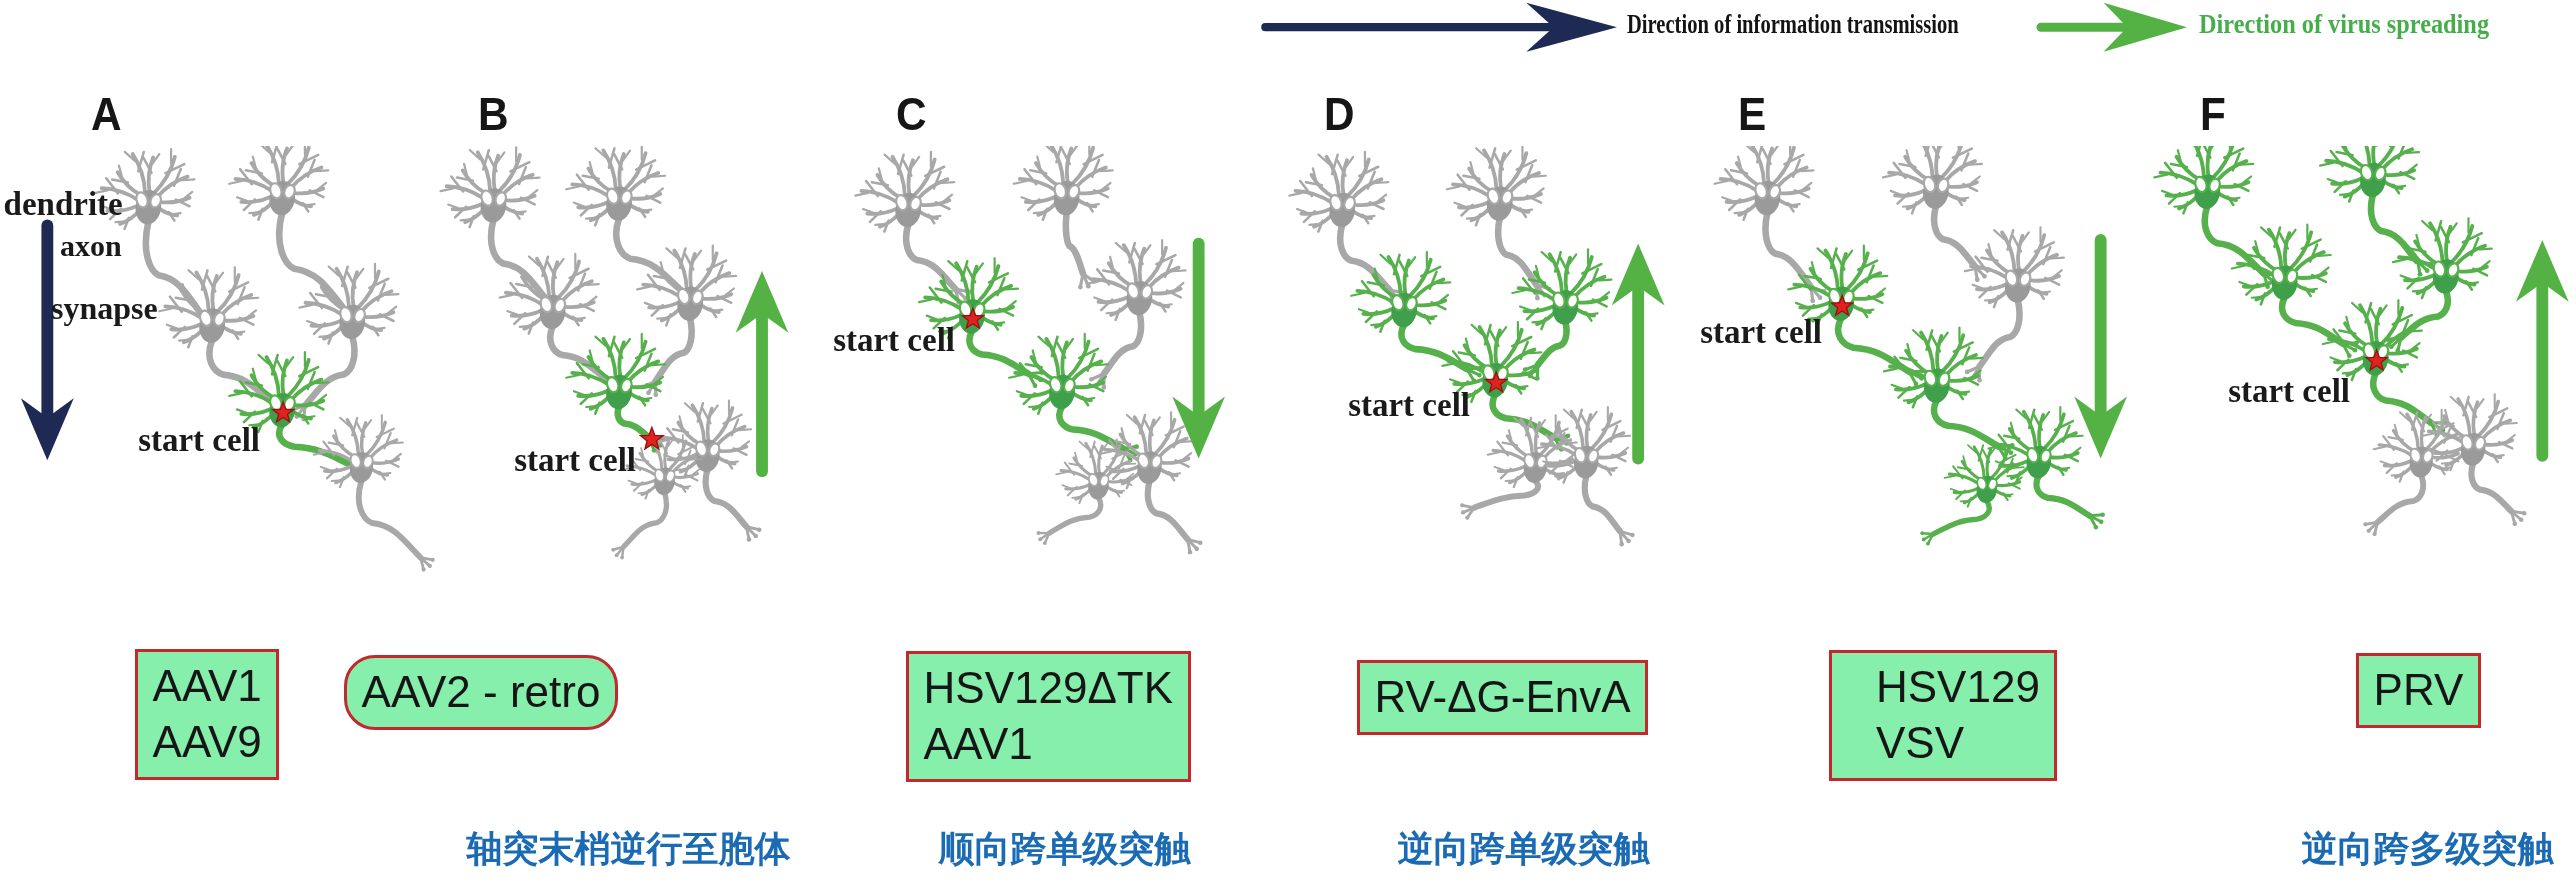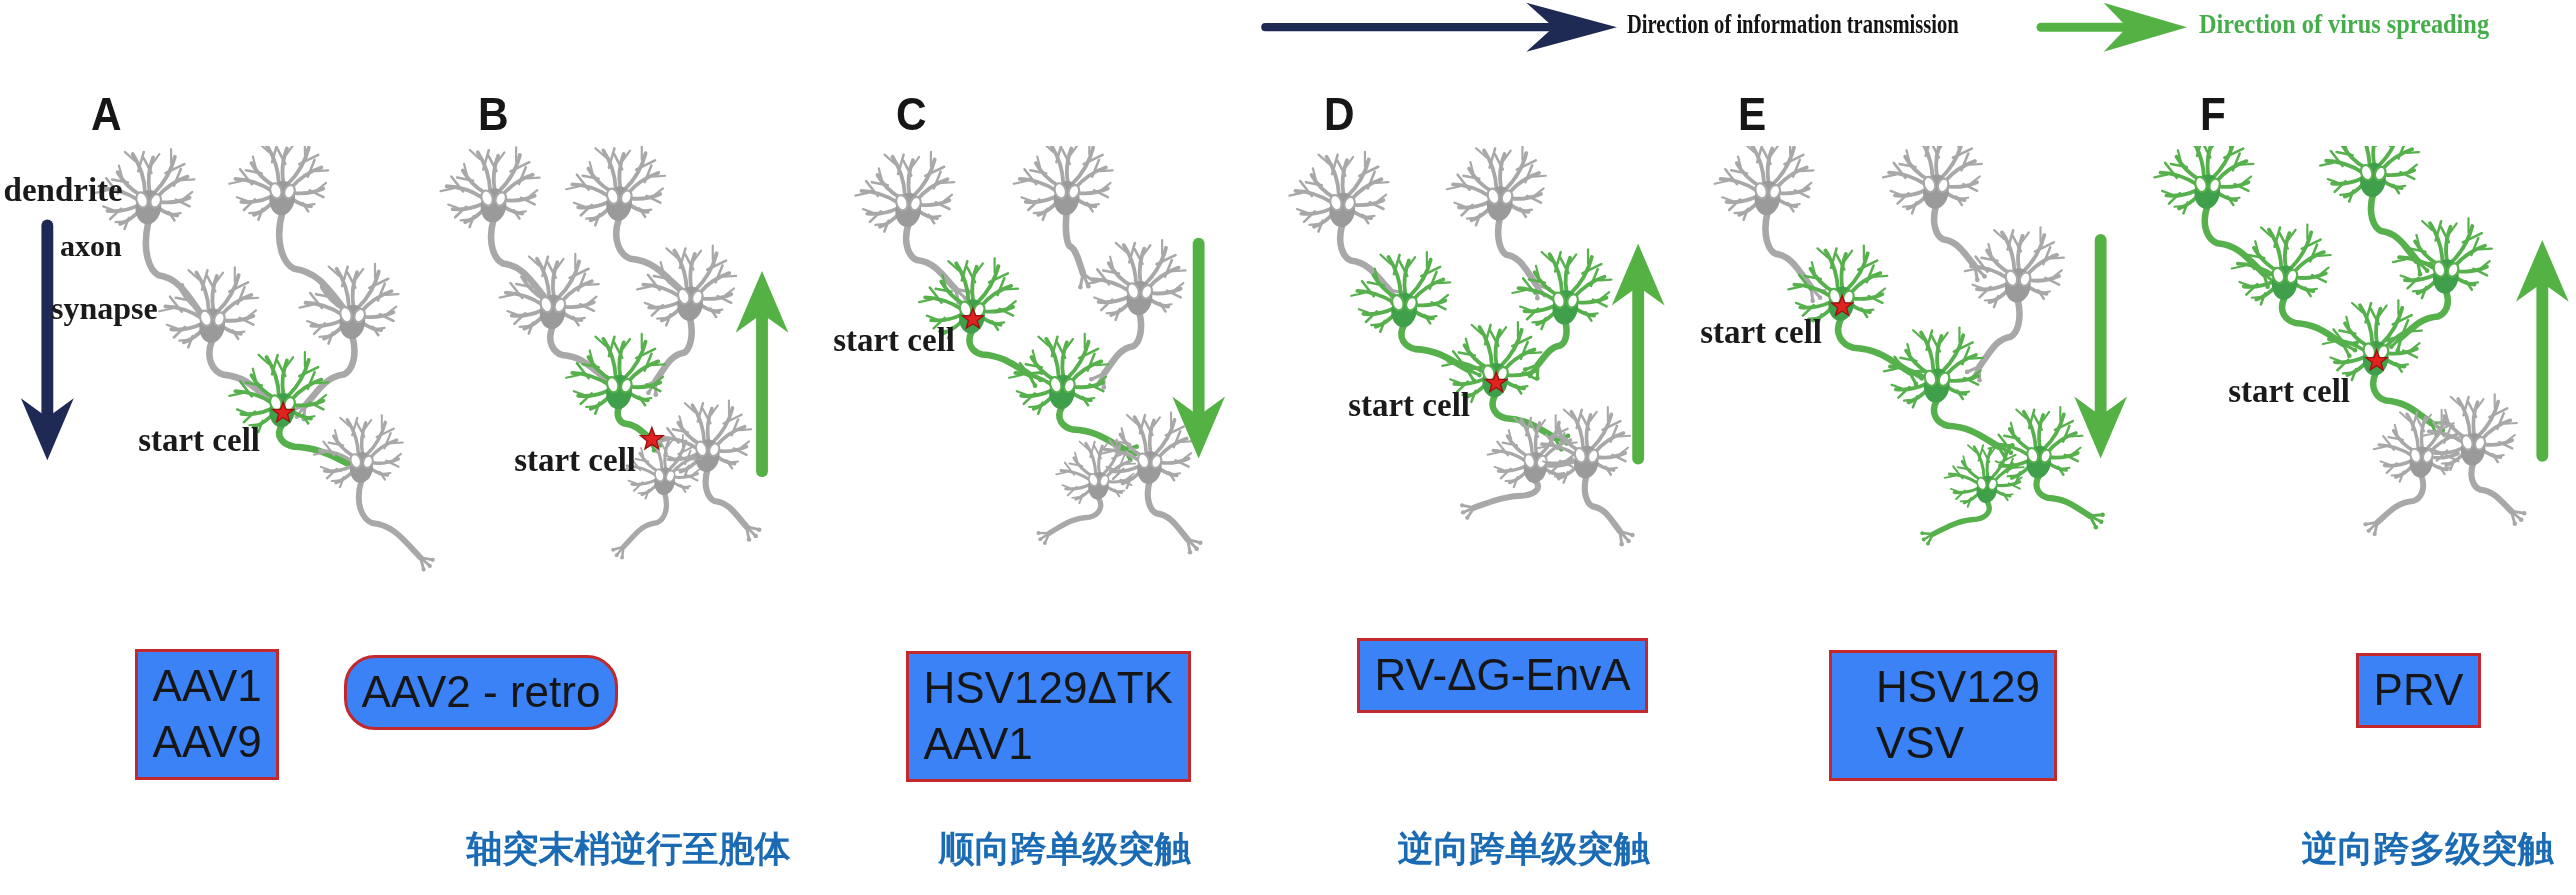--- a/index.html
+++ b/index.html
@@ -6,21 +6,21 @@
   #figure{position:relative;width:2576px;height:896px;background:#fff;overflow:hidden;
           font-family:"Liberation Sans","DejaVu Sans",sans-serif;}
   .panel{position:absolute;top:82px;width:437px;height:564px;}
   .panel-letter{position:absolute;top:3.6px;font:600 47px "Liberation Sans",sans-serif;color:#161616;
                 transform:scaleX(.9);transform-origin:left top;}
   .net{position:absolute;top:64px;left:0;}
   .cell-label{position:absolute;font:bold 33px "Liberation Serif","DejaVu Serif",serif;
               color:#1a1a1a;white-space:nowrap;line-height:40px;}
   .anat-label{position:absolute;font-weight:bold;font-family:"Liberation Serif","DejaVu Serif",serif;
               color:#1a1a1a;white-space:nowrap;}
-  .virus-box{position:absolute;border:3.6px solid var(--red,#c3282d);background:#3b82f6;
+  .virus-box{position:absolute;border:3.6px solid var(--red,#c3282d);background:#86efac;
              padding:5.5px 14.6px 7.3px 14.6px;font:400 44px/56px "Liberation Sans",sans-serif;
              color:#161616;white-space:nowrap;}
   .vline:empty{display:none;}
   .caption{position:absolute;top:825px;width:419px;text-align:center;
            font:600 36px/47px "Liberation Sans","DejaVu Sans",sans-serif;
            color:var(--blue,#1a6bb4);white-space:nowrap;}
   .legend-text{position:absolute;top:9px;font-weight:bold;
                font-family:"Liberation Serif","DejaVu Serif",serif;white-space:nowrap;
                transform:scaleX(.78);transform-origin:left top;}
   svg{display:block;}
@@ -279,21 +279,21 @@
         <line x1="372.4" y1="367.1" x2="364.5" y2="367.8" stroke="#a8a8a8" stroke-width="2.2" stroke-linecap="round"></line>
         <path d="M407.0 353.8 Q415.2 360.1 425.5 361.2" stroke="#a8a8a8" stroke-width="3.8" fill="none" stroke-linecap="round"></path>
         <line x1="417.2" y1="357.9" x2="422.7" y2="366.1" stroke="#a8a8a8" stroke-width="2.5" stroke-linecap="round"></line>
         <line x1="422.1" y1="359.9" x2="428.8" y2="359.0" stroke="#a8a8a8" stroke-width="2.2" stroke-linecap="round"></line>
         <ellipse cx="397" cy="353" rx="12.6" ry="17.1" fill="#9a9a9a" transform="rotate(8 397 353)"></ellipse>
         <ellipse cx="390.7" cy="345.8" rx="5.4" ry="7.7" fill="#fff" stroke="#a8a8a8" stroke-width="2.2" transform="rotate(-18 390.7 345.8)"></ellipse>
         <ellipse cx="404.2" cy="346.7" rx="5.0" ry="6.8" fill="#fff" stroke="#a8a8a8" stroke-width="2.2" transform="rotate(20 404.2 346.7)"></ellipse>
         <line x1="52.0" y1="87.0" x2="52.0" y2="294.0" stroke="#1e2a54" stroke-width="13.0" stroke-linecap="round"></line>
         <polygon points="52,345 23,277 52,298 81,277" fill="#1e2a54"></polygon>
       </svg>
-    <div class="anat-label" style="left: 3.6px; top: 90px; font-size: 33px; font-family: Liberation Serif, serif;">dendrite</div>
+    <div class="anat-label" style="left: 3.6px; top: 104px; font-size: 33px; font-family: Liberation Serif, serif;">dendrite</div>
     <div class="anat-label" style="left: 60px; top: 147px; font-size: 30px;">axon</div>
     <div class="anat-label" style="left: 51px; top: 208px; font-size: 32px;">synapse</div>
     <div class="cell-label" style="right: 177px; top: 338px;">start cell</div>
   </section>
 
   <section class="panel" style="left: 437px;">
     <div class="panel-letter" style="left: 41px;">B</div>
     <svg class="net" width="437" height="492" viewBox="0 0 480 540">
         <path d="M62.0 81.0 C 55.0 107.1, 63.2 124.5, 72.4 128.8 C 94.5 131.5, 103.8 148.9, 120.0 168.0" stroke="#a8a8a8" stroke-width="7.2" fill="none" stroke-linecap="round"></path>
         <line x1="120.0" y1="168.0" x2="134.6" y2="171.5" stroke="#a8a8a8" stroke-width="3.4" stroke-linecap="round"></line>
@@ -1747,21 +1747,21 @@
     <div class="vline">AAV9</div>
   </div>
   <div class="virus-box" style="left: 344px; top: 655px; border-radius: 31px;">
     <div class="vline">AAV2 - retro</div>
 
   </div>
   <div class="virus-box" style="left: 906px; top: 651px;">
     <div class="vline">HSV129ΔTK</div>
     <div class="vline">AAV1</div>
   </div>
-  <div class="virus-box" style="left: 1357px; top: 638px;">
+  <div class="virus-box" style="left: 1357px; top: 660px;">
     <div class="vline">RV-ΔG-EnvA</div>
 
   </div>
   <div class="virus-box" style="left: 1829px; top: 650px; padding-left: 44px;">
     <div class="vline">HSV129</div>
     <div class="vline">VSV</div>
   </div>
   <div class="virus-box" style="left: 2328px; top: 653px; margin-left: 28px;">
     <div class="vline">PRV</div>
 

